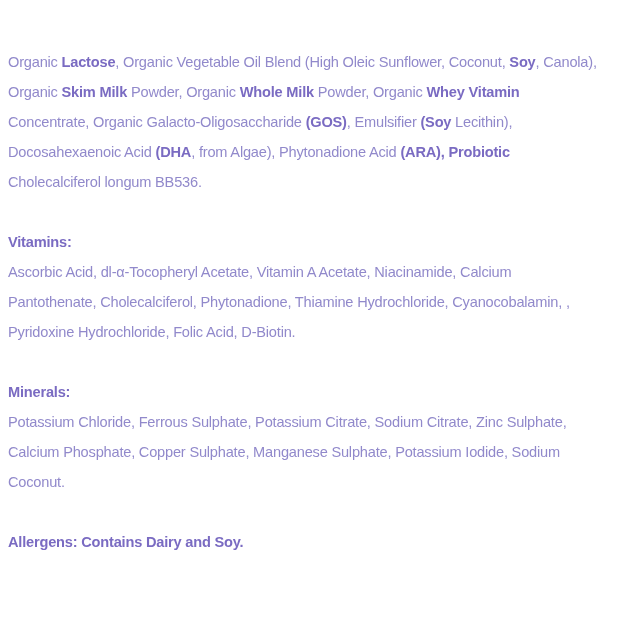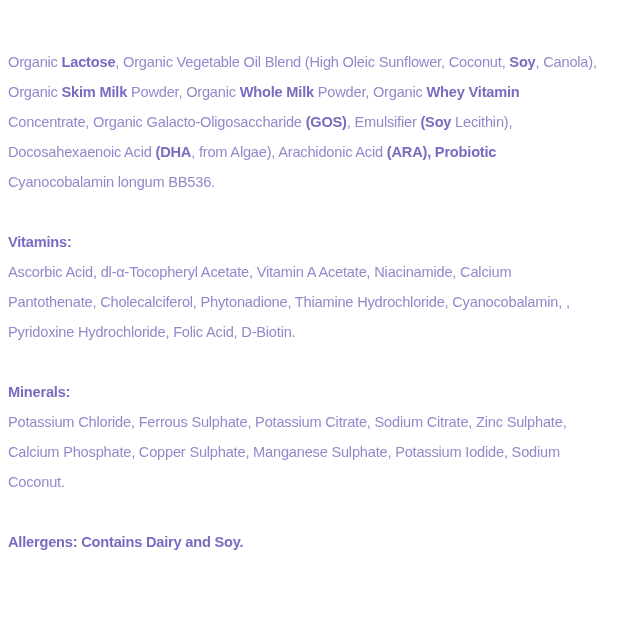--- a/index.html
+++ b/index.html
@@ -42,22 +42,22 @@
 </style>
 </head>
 <body>
 
 <div class="page">
   <div>
       <div class="section">
         <div class="line"><span>Organic </span><span class="b">Lactose</span><span>, Organic Vegetable Oil Blend (High Oleic Sunflower, Coconut, </span><span class="b">Soy</span><span>, Canola),</span></div>
         <div class="line"><span>Organic </span><span class="b">Skim Milk</span><span> Powder, Organic </span><span class="b">Whole Milk</span><span> Powder, Organic </span><span class="b">Whey Vitamin</span></div>
         <div class="line"><span>Concentrate, Organic Galacto-Oligosaccharide </span><span class="b">(GOS)</span><span>, Emulsifier </span><span class="b">(Soy</span><span> Lecithin),</span></div>
-        <div class="line"><span>Docosahexaenoic Acid </span><span class="b">(DHA</span><span>, from Algae), Arachidonic Acid </span><span class="b">(ARA), Probiotic</span></div>
-        <div class="line"><span>Cyanocobalamin longum BB536.</span></div>
+        <div class="line"><span>Docosahexaenoic Acid </span><span class="b">(DHA</span><span>, from Algae), Phytonadione Acid </span><span class="b">(ARA), Probiotic</span></div>
+        <div class="line"><span>Cholecalciferol longum BB536.</span></div>
       </div>
       <div class="section">
         <div class="line"><span class="b">Vitamins:</span></div>
         <div class="line"><span>Ascorbic Acid, dl-α-Tocopheryl Acetate, Vitamin A Acetate, Niacinamide, Calcium</span></div>
         <div class="line"><span>Pantothenate, Cholecalciferol, Phytonadione, Thiamine Hydrochloride, Cyanocobalamin, ,</span></div>
         <div class="line"><span>Pyridoxine Hydrochloride, Folic Acid, D-Biotin.</span></div>
       </div>
       <div class="section">
         <div class="line"><span class="b">Minerals:</span></div>
         <div class="line"><span>Potassium Chloride, Ferrous Sulphate, Potassium Citrate, Sodium Citrate, Zinc Sulphate,</span></div>

